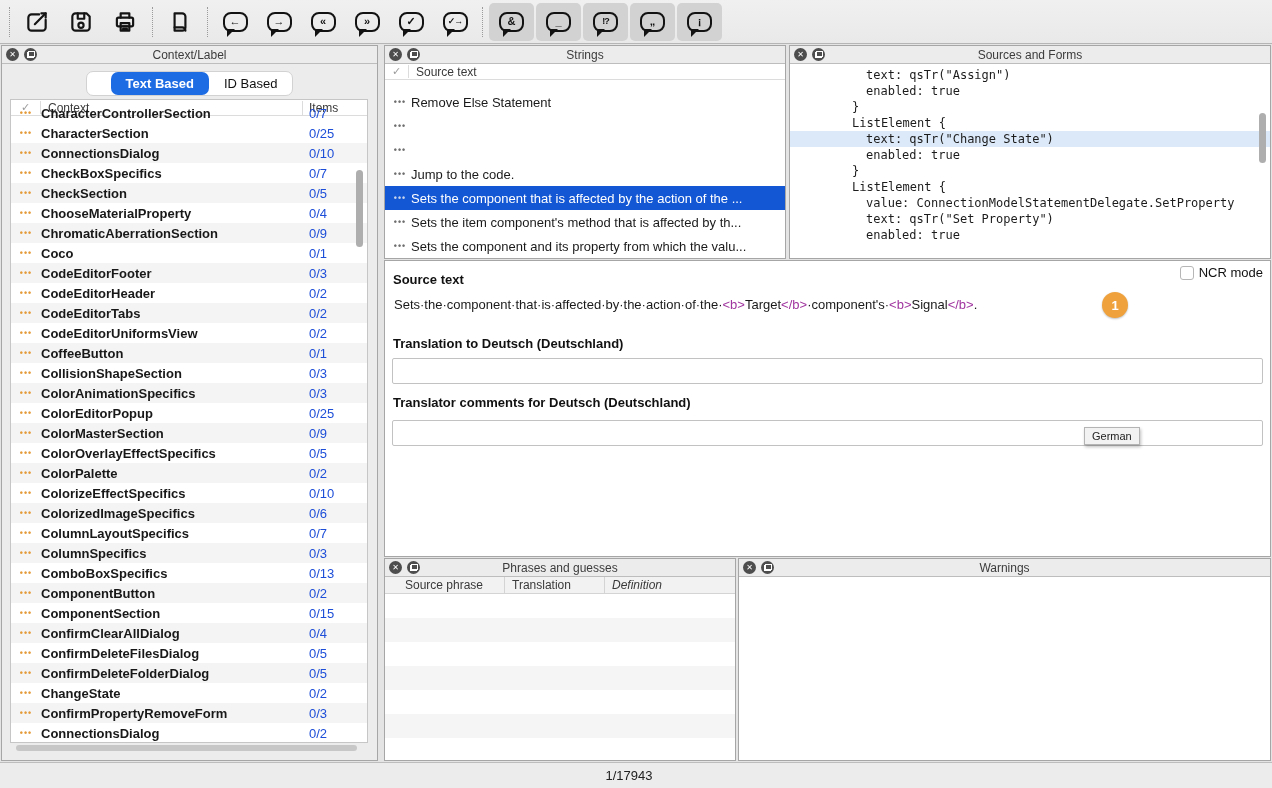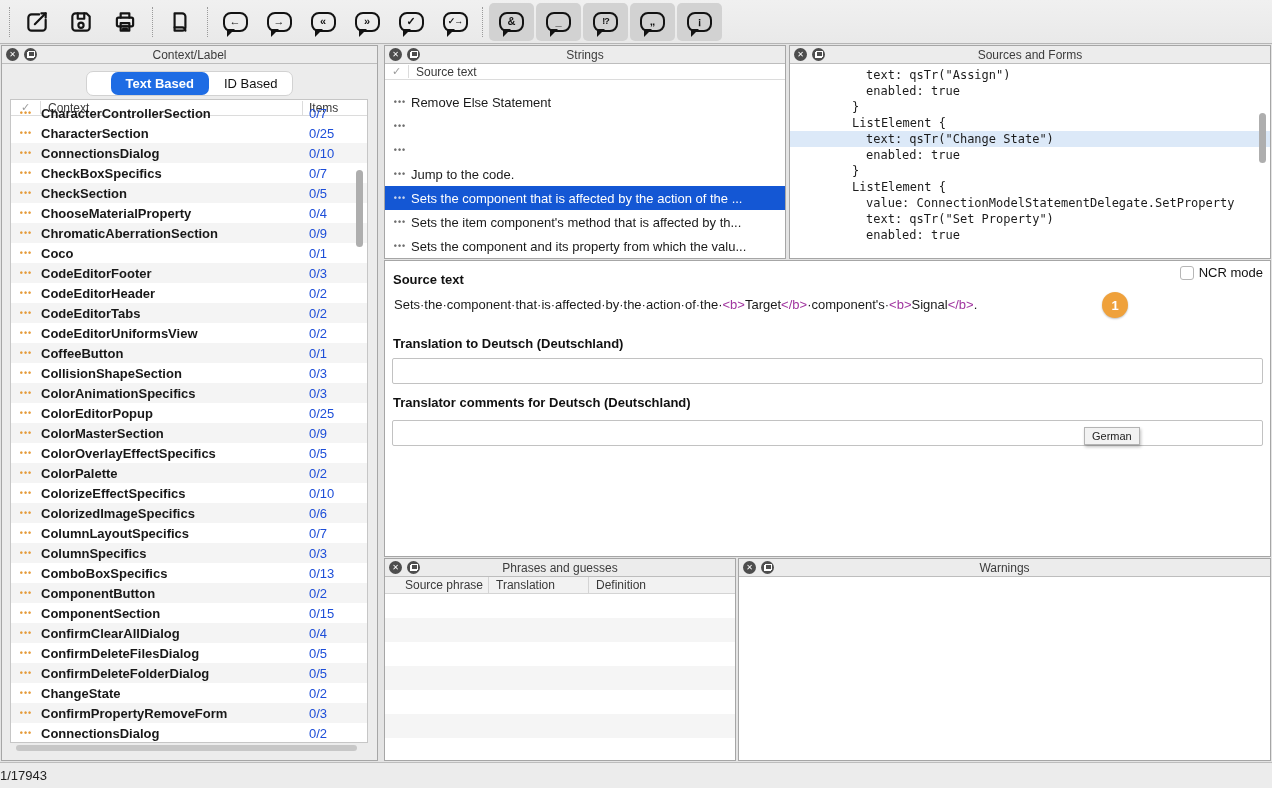--- a/index.html
+++ b/index.html
@@ -87,27 +87,27 @@
   .ed-input { position:absolute; left:7px; right:7px; height:26px; background:#fff; border:1px solid #c2c2c2; border-radius:2px; font-size:13px; padding:0 6px; font-family:"Liberation Sans", sans-serif; }
   #badge { position:absolute; left:717px; top:31px; width:26px; height:26px; border-radius:50%; background:#efa13b;
            color:#fff; font-weight:bold; font-size:13px; display:flex; align-items:center; justify-content:center;
            box-shadow:0 1px 2px rgba(0,0,0,.25); }
   #tooltip { position:absolute; left:699px; top:166px; background:#f2f2f2; border:1px solid #b4b4b4;
              padding:2px 7px; font-size:11px; color:#222; box-shadow:1px 2px 3px rgba(0,0,0,.25); z-index:5; }
   
   #panel-phrases { left:384px; top:558px; width:352px; height:203px; }
   .ph-head { display:flex; height:17px; align-items:center; font-size:12px; color:#3a3a3a; border-bottom:1px solid #d4d4d4; background:#f2f2f2; }
   .ph-col { padding-left:7px; border-right:1px solid #d4d4d4; height:100%; display:flex; align-items:center; }
-  .ph-c1 { width:104px;padding-left:20px; } .ph-c2 { width:100px; } .ph-c3 { flex:1; border-right:none; }
+  .ph-c1 { width:120px;padding-left:20px; } .ph-c2 { width:100px; } .ph-c3 { flex:1; border-right:none;font-style:italic; }
   #phrases-body { overflow:hidden; height:167px; }
   .stripe { height:24px; } .stripe.alt { background:#f5f5f5; }
   #panel-warnings { left:738px; top:558px; width:533px; height:203px; }
   
   #statusbar { position:absolute; left:0; right:0; bottom:0; height:26px; background:#ececec;
-               border-top:1px solid #bdbdbd; display:flex; align-items:center; justify-content:flex-start;
+               border-top:1px solid #bdbdbd; display:flex; align-items:center; justify-content:center;
                padding-right:14px; font-size:13px; color:#222; }
 </style>
 </head>
 <body>
 
 <div id="window">
 
   <div id="toolbar">
     <div class="tsep"></div>
     <div class="tbtn">

